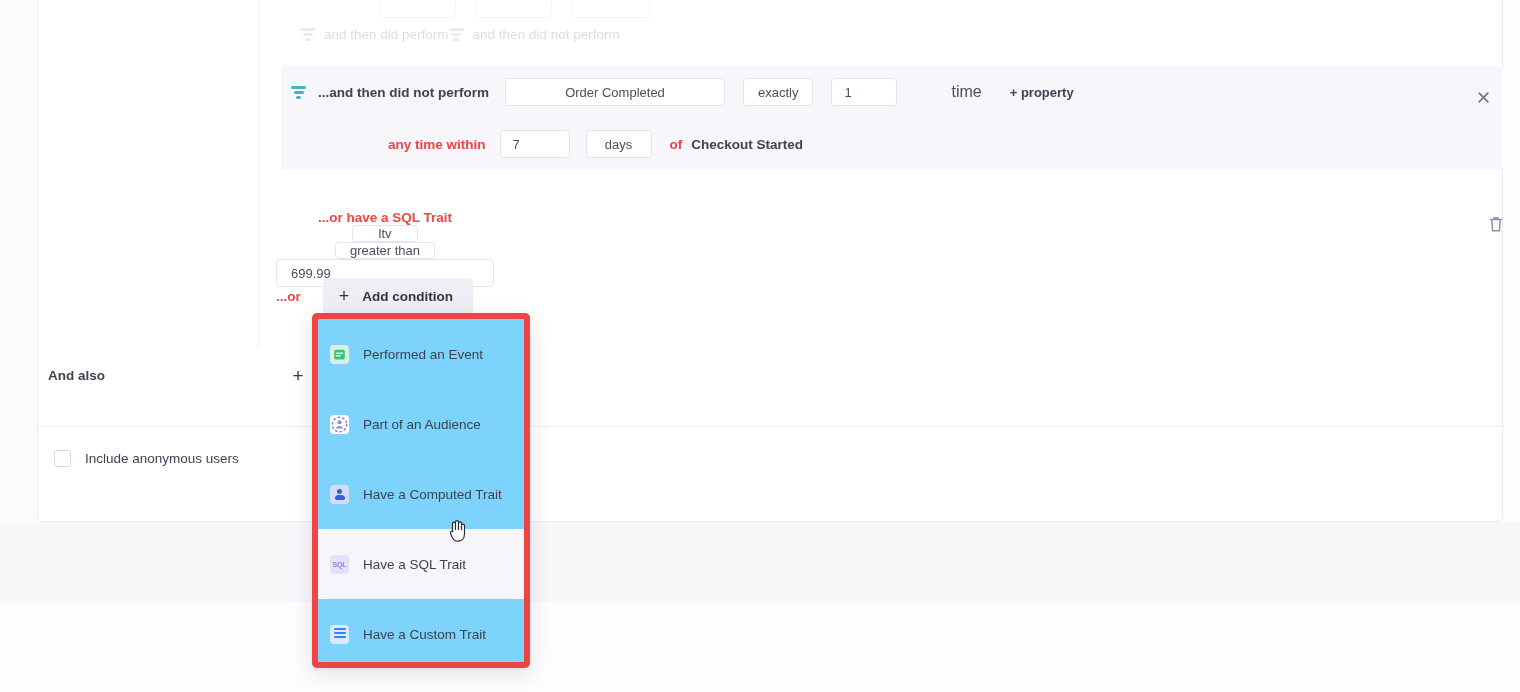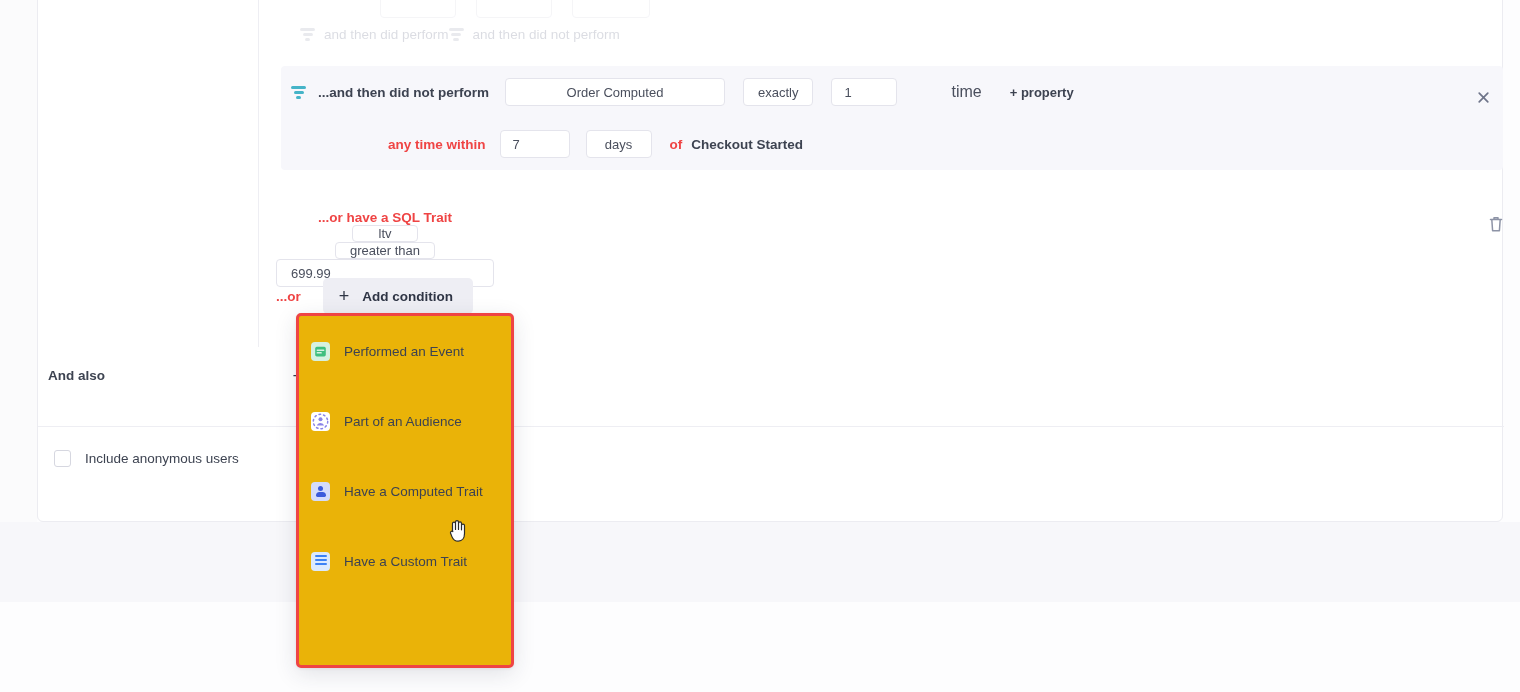--- a/index.html
+++ b/index.html
@@ -184,24 +184,24 @@
   }
   .checkbox {
     width: 17px; height: 17px;
     border: 1.5px solid #d6d7e0; border-radius: 3px;
     background: #fff; cursor: pointer;
   }
   .anon-label { font-size: 13.5px; color: #3d4351; }
 
   
   .dropdown {
-    position: absolute; left: 296px; top: 313px;
+    position: absolute; left: 312px; top: 313px;
     width: 218px; height: 355px;
-    background: #eab308;
-    border: 3px solid #ef4444;
+    background: #7dd3fc;
+    border: 6px solid #ef4444;
     border-radius: 5px;
     box-shadow: 0 6px 22px rgba(40,44,70,.13), 0 1px 3px rgba(40,44,70,.07);
     overflow: hidden;
   }
   .dd-item {
     position: relative;
     height: 70px;
     display: flex; align-items: center; gap: 14px;
     padding-left: 12px;
     cursor: pointer;
@@ -298,21 +298,21 @@
   <div class="cond-block">
 
     <div class="cond-row1">
       <span class="funnel">
           <i></i>
           <i></i>
           <i></i>
         </span>
       <span class="lbl">...and then did not perform</span>
       <span style="width:16px"></span>
-      <span class="pill big">Order Computed</span>
+      <span class="pill big">Order Completed</span>
       <span style="width:18px"></span>
       <span class="pill">exactly</span>
       <span style="width:18px"></span>
       <span class="pill num">1</span>
       <span style="width:14px"></span>
       <span class="unit-word">time</span>
       <span style="width:28px"></span>
       <span class="addprop">+ property</span>
     </div>
 
@@ -395,20 +395,26 @@
     <div class="dd-item">
       <span class="chip chip-person">
         <span class="glyph-person">
           <span class="head"></span>
             <span class="body"></span>
         </span>
       </span>
       <span class="dd-label">Have a Computed Trait</span>
     </div>
 
+    <div class="dd-item active sep-below">
+      <span class="chip chip-sql">
+        <span class="glyph-sql">SQL</span>
+      </span>
+      <span class="dd-label">Have a SQL Trait</span>
+    </div>
 
     <div class="dd-item">
       <span class="chip chip-custom">
         <span class="glyph-list">
             <i></i>
             <i></i>
             <i></i>
           </span>
       </span>
       <span class="dd-label">Have a Custom Trait</span>

